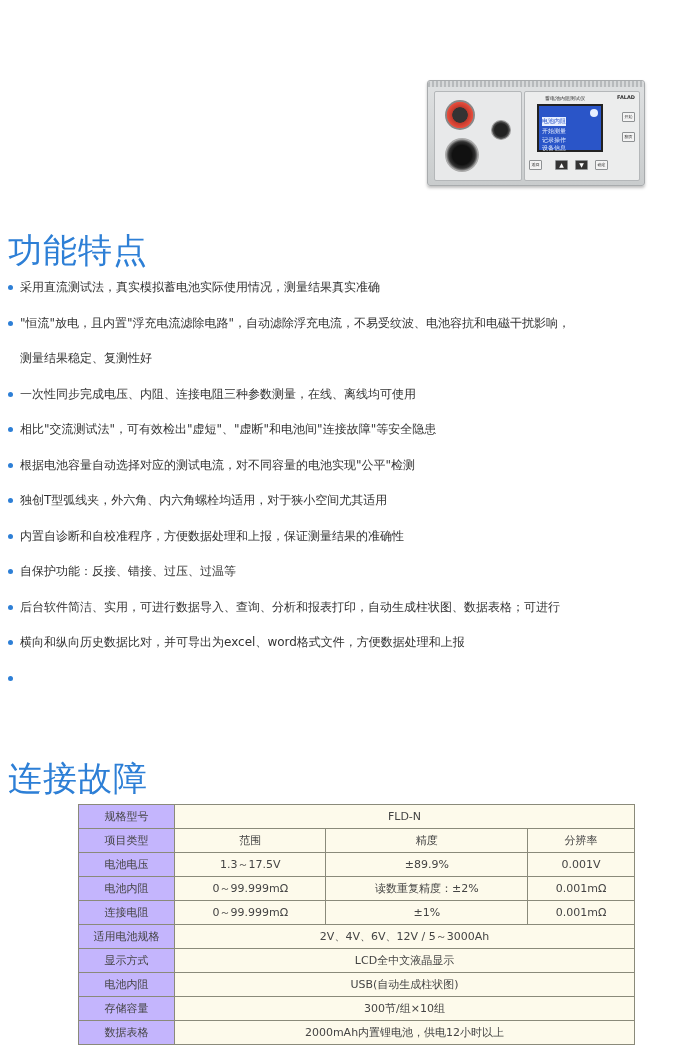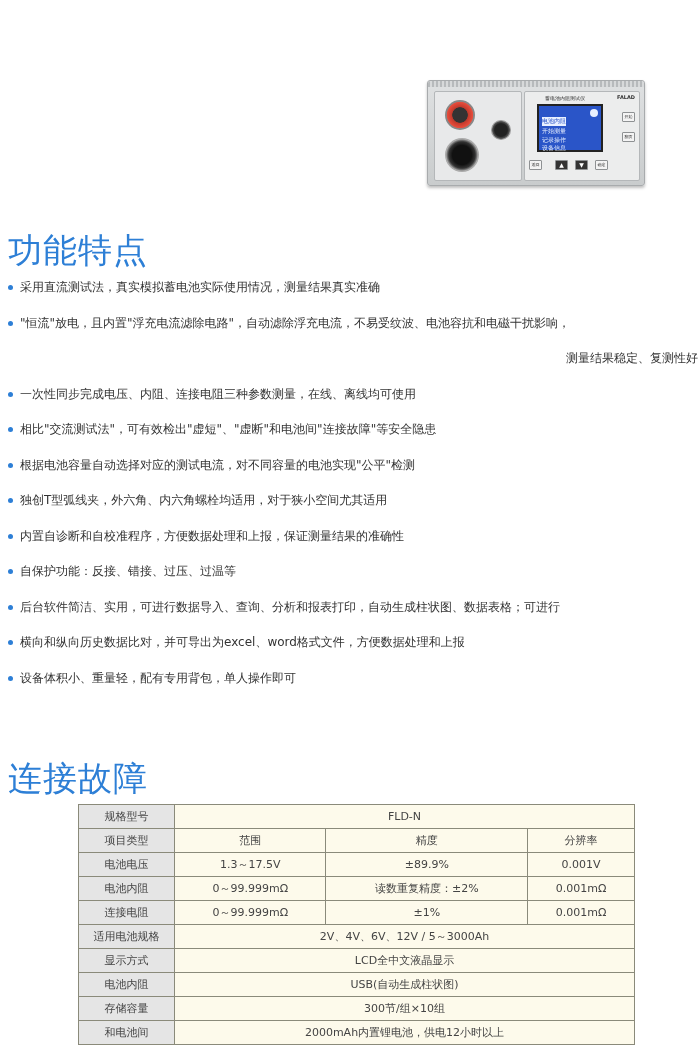--- a/index.html
+++ b/index.html
@@ -31,26 +31,26 @@
     font-size: 4px; line-height: 8px; text-align: center; color: #333; }
   .dbtn.arrow { background: #333; color: #fff; font-size: 6px; }
 
   
   .section-title { position: absolute; left: 8px; font-size: 34px; color: #2d7fd6; font-weight: normal; letter-spacing: 1px; }
 
   
   .features { position: absolute; left: 8px; top: 270px; width: 690px; list-style: none; }
   .features li { position: relative; padding-left: 12px; font-size: 12px; line-height: 35.5px; color: #333; white-space: nowrap; }
   .features li .bullet { position: absolute; left: 0; top: 15px; width: 5px; height: 5px; border-radius: 50%; background: #2d7fd6; }
-  .features li.cont { padding-left: 12px; text-align: right; }
+  .features li.cont { padding-left: 12px; }
 
   
   .spec-table { position: absolute; left: 78px; top: 804px; width: 557px; border-collapse: collapse; background: #fdfaeb; }
   .spec-table td { border: 1px solid #8a8a7a; height: 24px; font-size: 11px; text-align: center; color: #444; padding: 0 4px; white-space: nowrap; }
-  .spec-table td.head { background: #e5e5e5; width: 96px; }
+  .spec-table td.head { background: #c4b5fd; width: 96px; }
 </style>
 </head>
 <body>
 
 <div class="device">
   <div class="vent"></div>
   <div class="left-panel">
     <div class="terminal red"></div>
     <div class="terminal black"></div>
     <div class="terminal usb"></div>
@@ -80,21 +80,21 @@
   <li><span class="bullet"></span><span>"恒流"放电，且内置"浮充电流滤除电路"，自动滤除浮充电流，不易受纹波、电池容抗和电磁干扰影响，</span></li>
   <li class="cont"><span>测量结果稳定、复测性好</span></li>
   <li><span class="bullet"></span><span>一次性同步完成电压、内阻、连接电阻三种参数测量，在线、离线均可使用</span></li>
   <li><span class="bullet"></span><span>相比"交流测试法"，可有效检出"虚短"、"虚断"和电池间"连接故障"等安全隐患</span></li>
   <li><span class="bullet"></span><span>根据电池容量自动选择对应的测试电流，对不同容量的电池实现"公平"检测</span></li>
   <li><span class="bullet"></span><span>独创T型弧线夹，外六角、内六角螺栓均适用，对于狭小空间尤其适用</span></li>
   <li><span class="bullet"></span><span>内置自诊断和自校准程序，方便数据处理和上报，保证测量结果的准确性</span></li>
   <li><span class="bullet"></span><span>自保护功能：反接、错接、过压、过温等</span></li>
   <li><span class="bullet"></span><span>后台软件简洁、实用，可进行数据导入、查询、分析和报表打印，自动生成柱状图、数据表格；可进行</span></li>
   <li><span class="bullet"></span><span>横向和纵向历史数据比对，并可导出为excel、word格式文件，方便数据处理和上报</span></li>
-  <li><span class="bullet"></span><span>设备体积小、重量轻，配有专用背包，单人操作即可</span></li>
+  <li><span class="bullet"></span></li>
 </ul>
 
 <h2 class="section-title" style="top:756px;">连接故障</h2>
 <table class="spec-table">
   <tbody>
       <tr>
     <td class="head">规格型号</td>
     <td colspan="3">FLD-N</td>
   </tr>
   <tr>
@@ -131,17 +131,17 @@
   </tr>
   <tr>
     <td class="head">电池内阻</td>
     <td colspan="3">USB(自动生成柱状图)</td>
   </tr>
   <tr>
     <td class="head">存储容量</td>
     <td colspan="3">300节/组×10组</td>
   </tr>
   <tr>
-    <td class="head">和电池间</td>
+    <td class="head">数据表格</td>
     <td colspan="3">2000mAh内置锂电池，供电12小时以上</td>
   </tr>
 </tbody>
   </table>
 
 </body></html>

